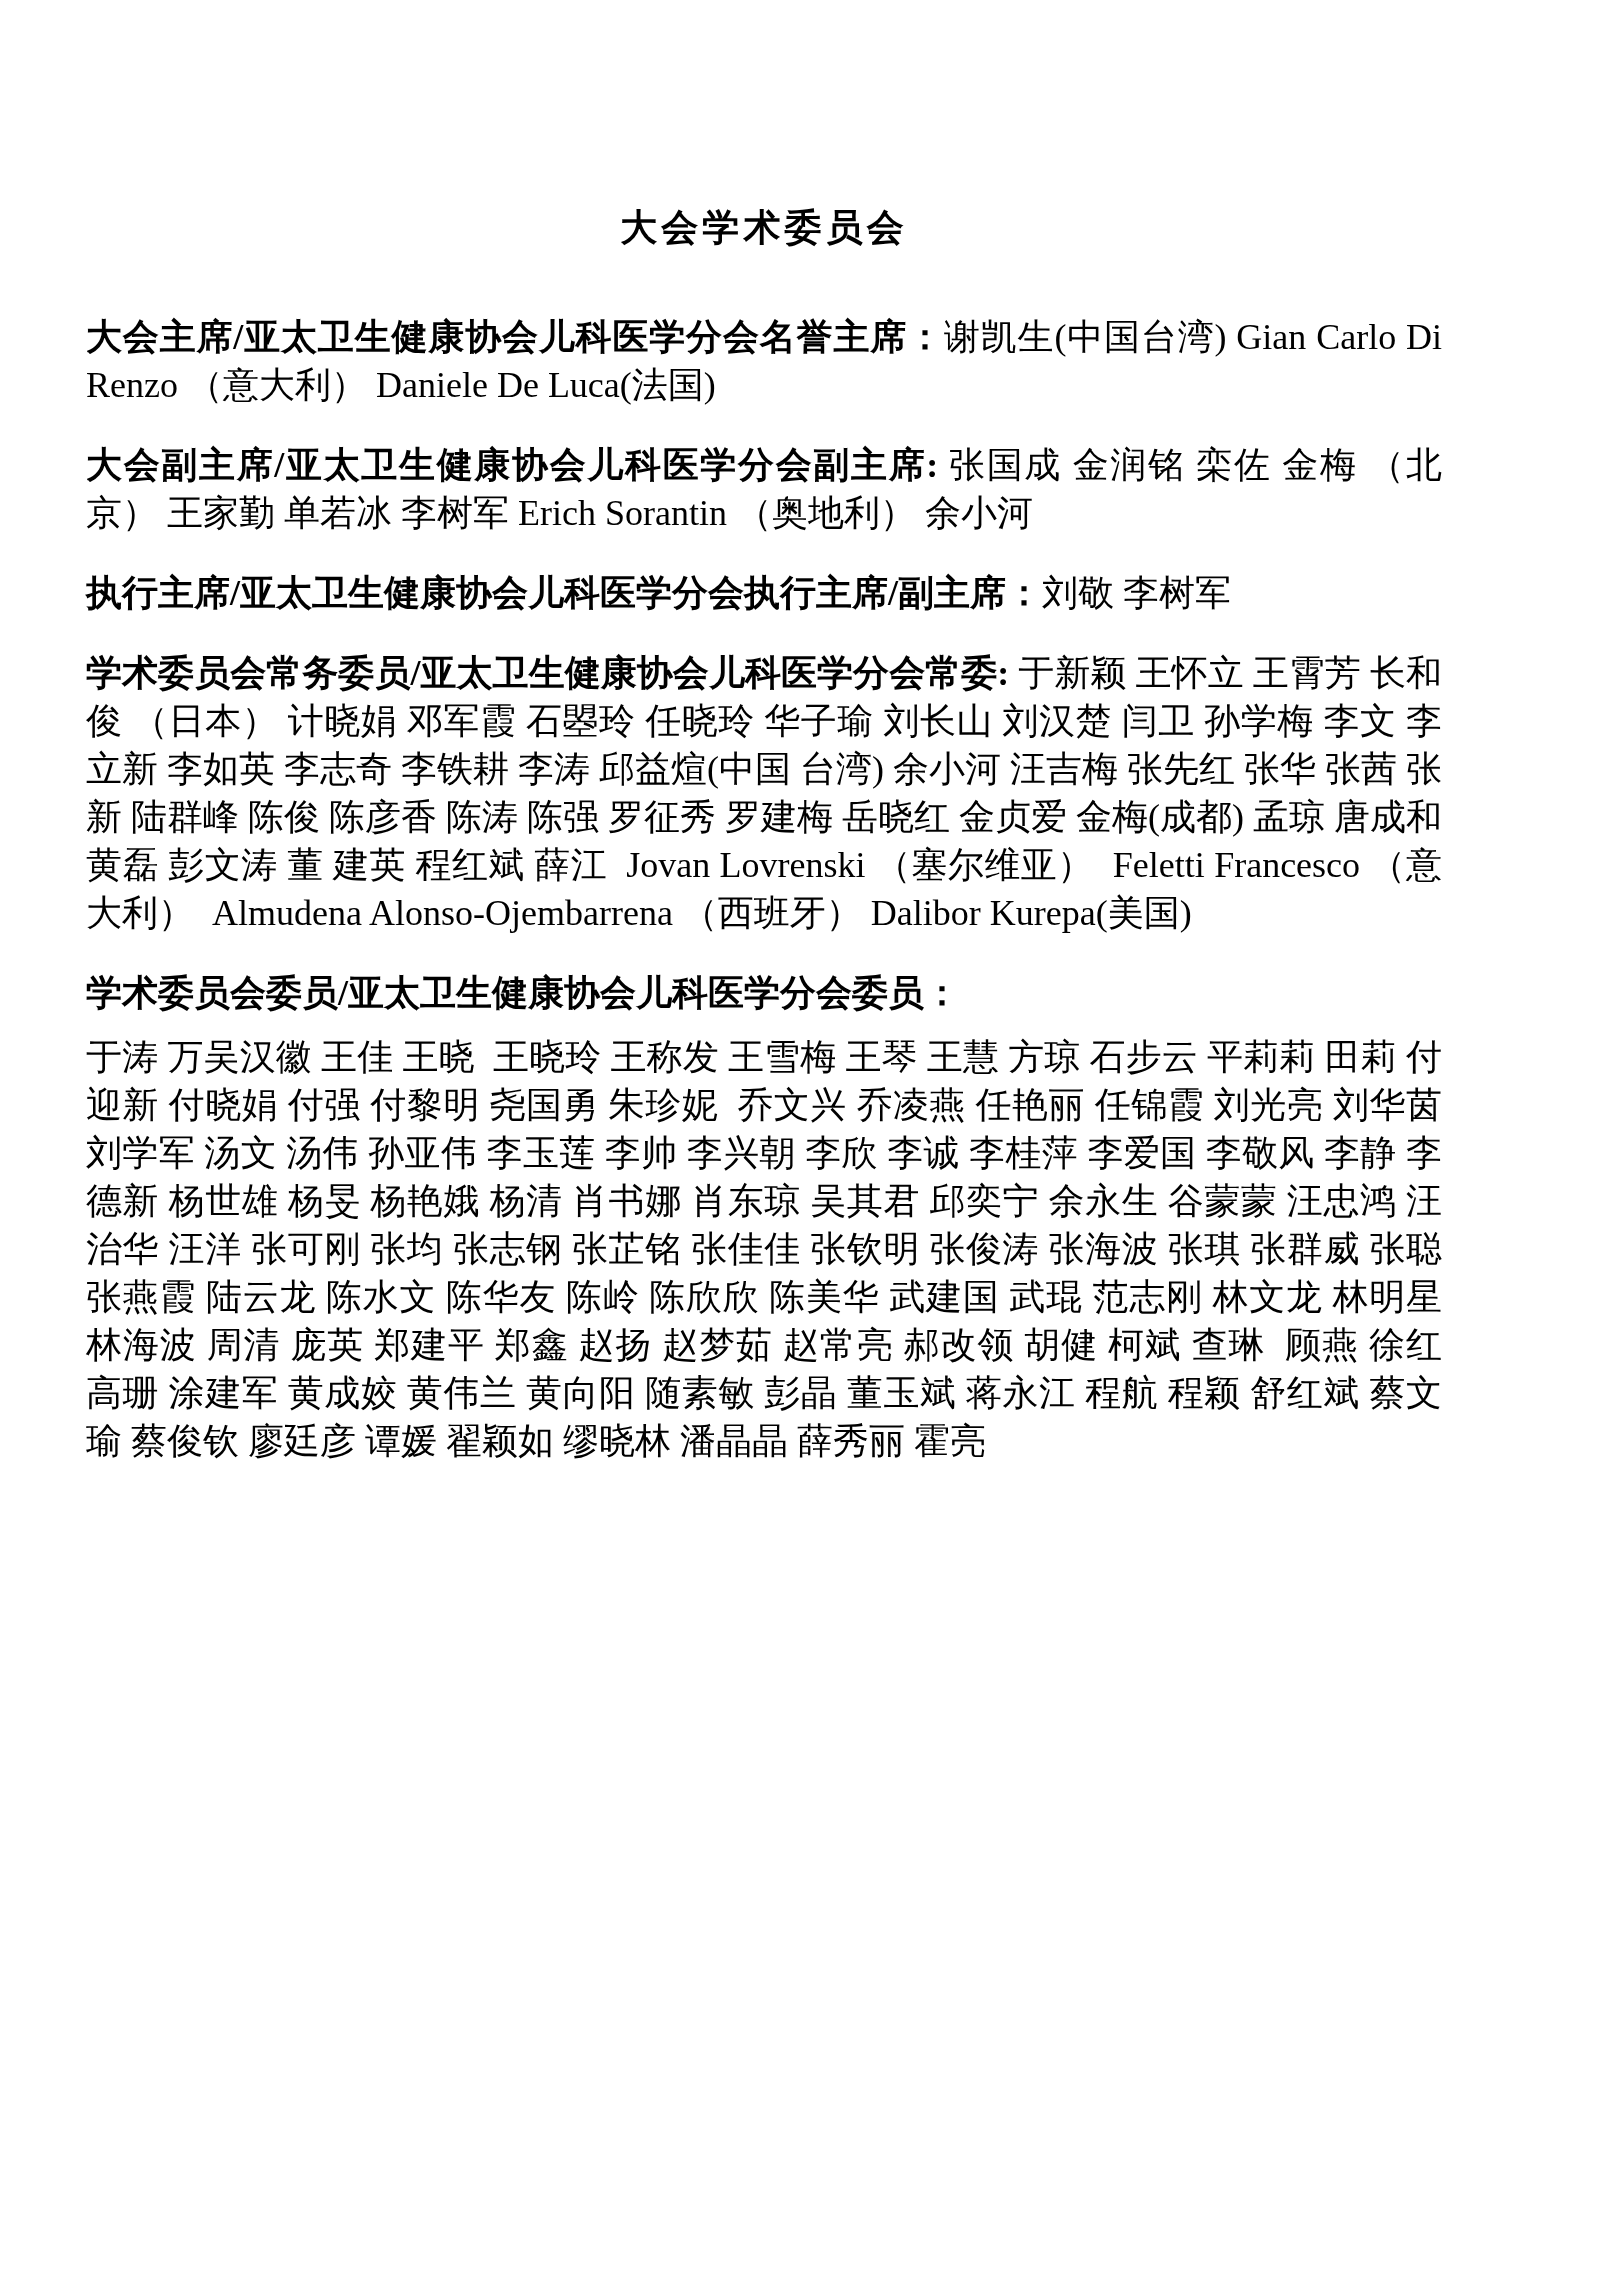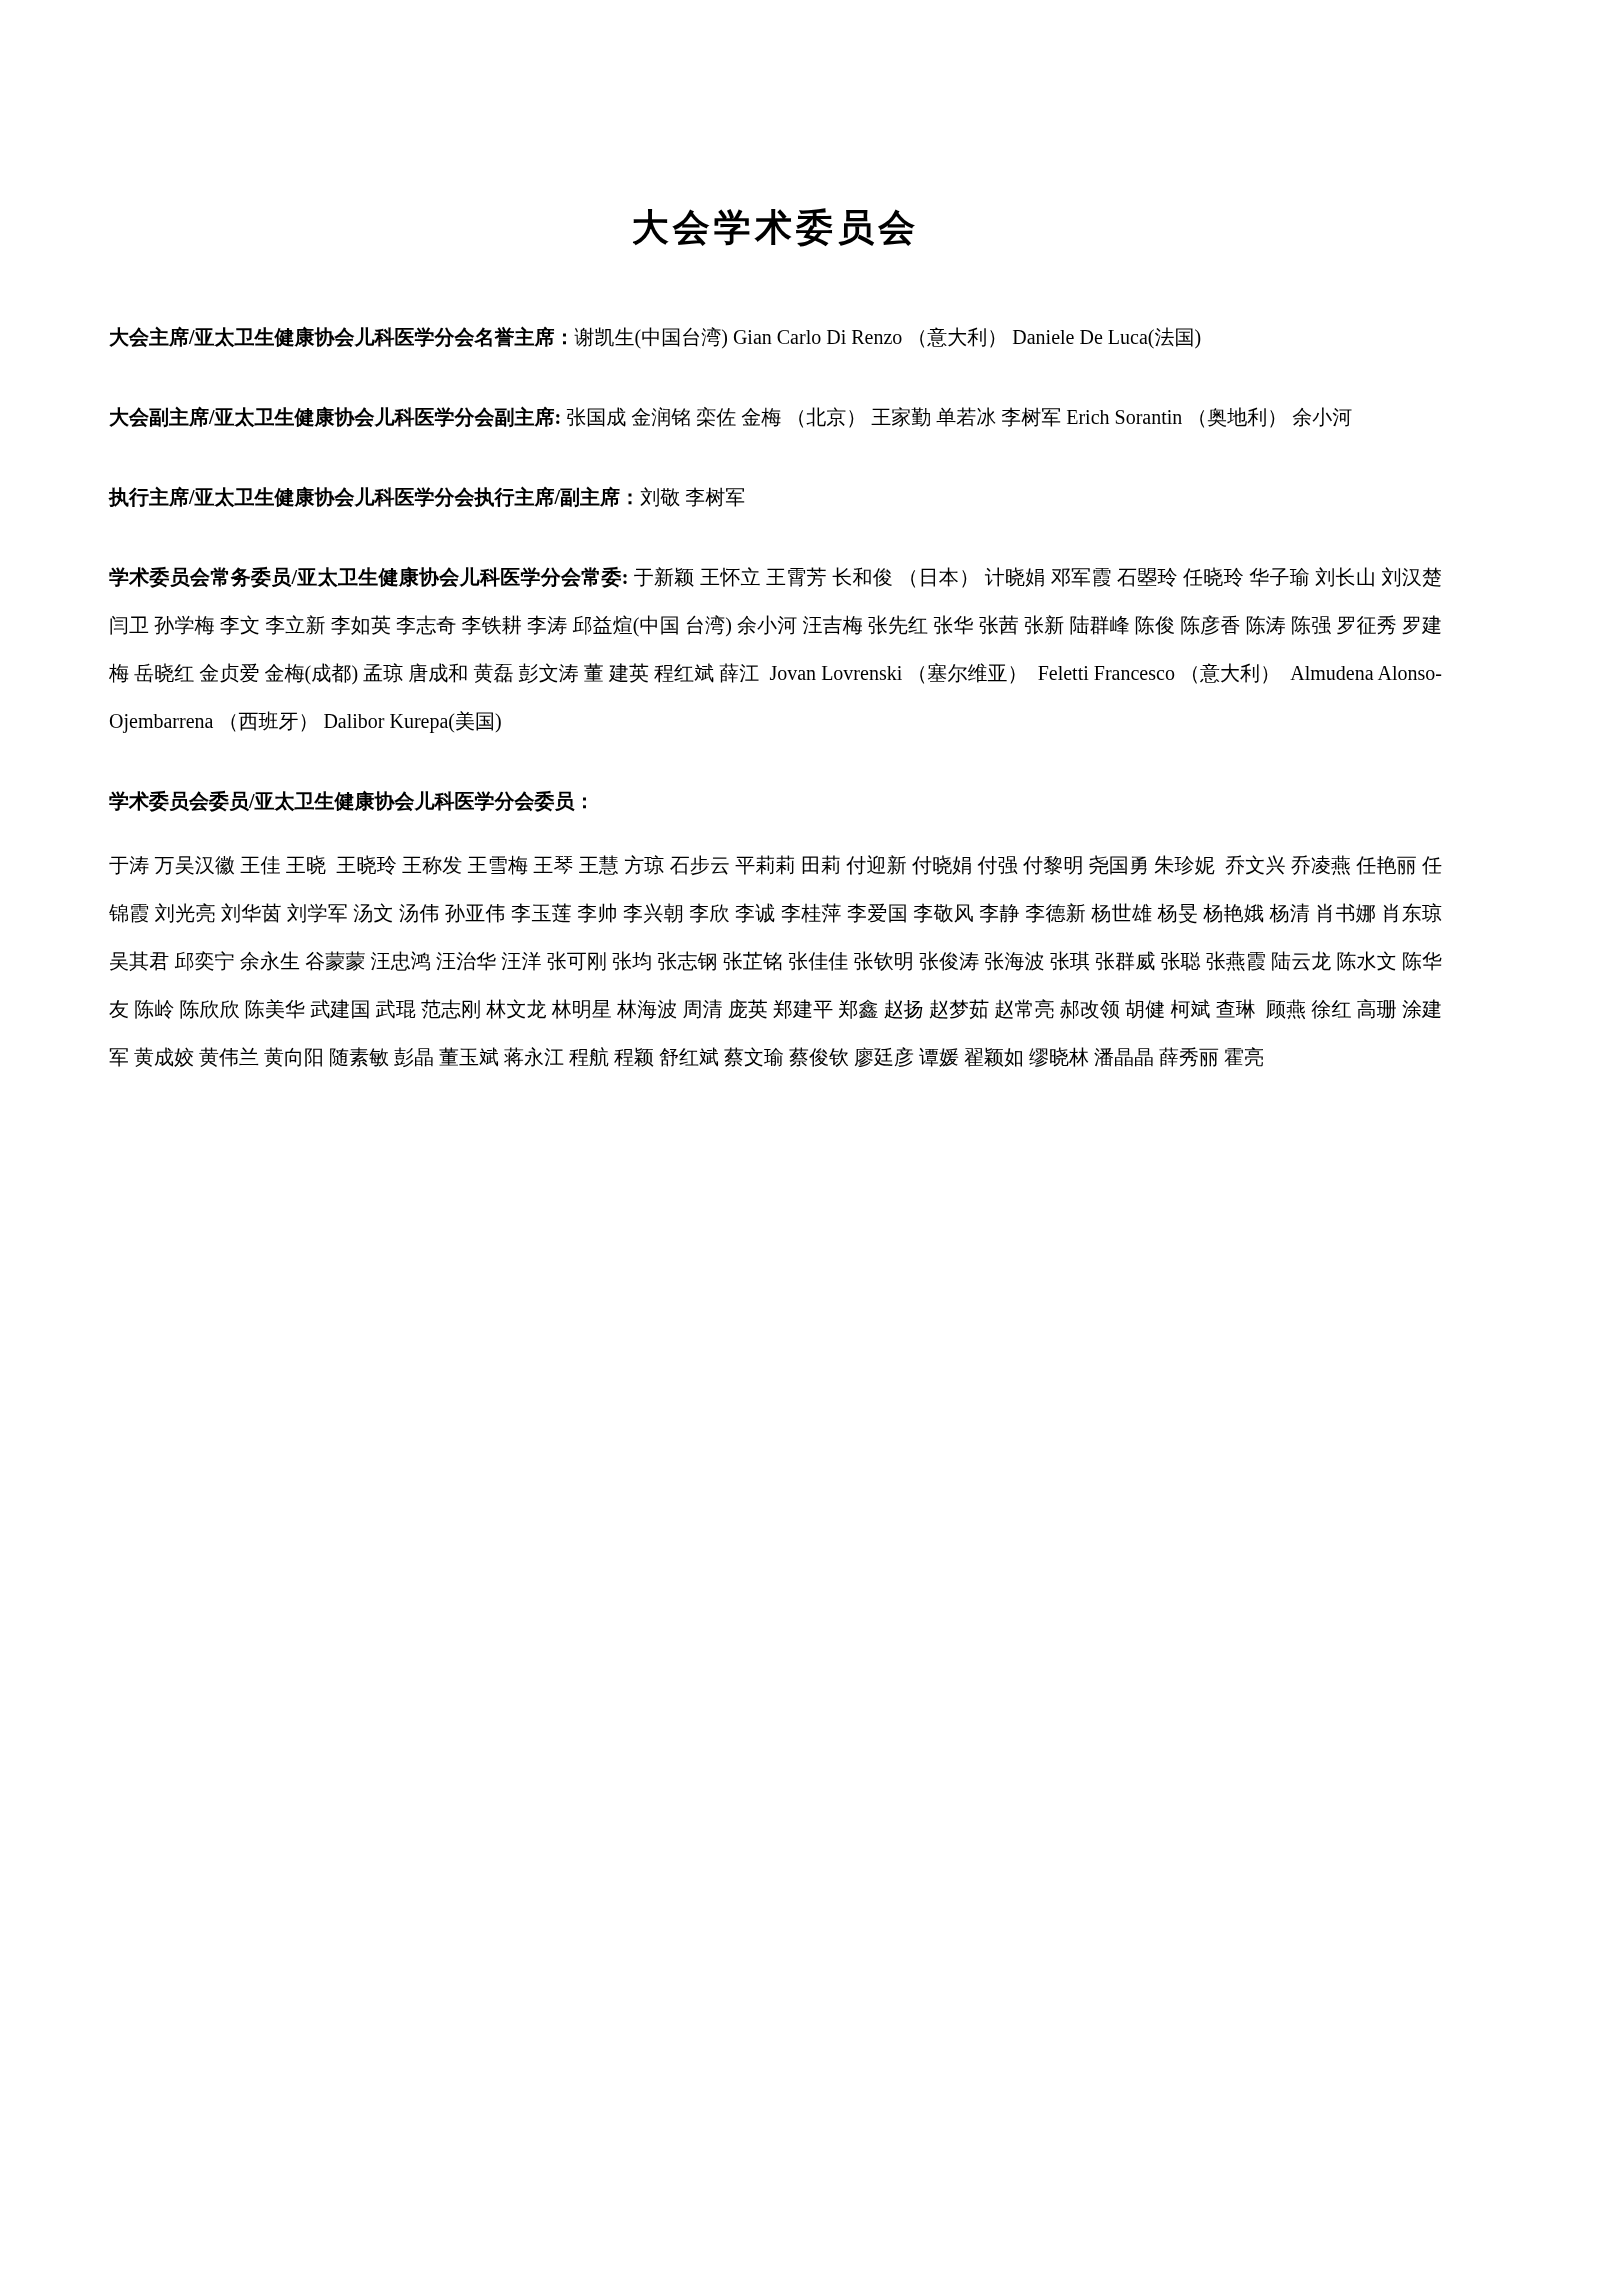--- a/index.html
+++ b/index.html
@@ -11,34 +11,34 @@
     width: 1623px;
     min-height: 2295px;
     font-family: "Liberation Serif", "DejaVu Serif", serif;
     color: #000000;
     -webkit-font-smoothing: antialiased;
   }
   .page {
     box-sizing: border-box;
     width: 1623px;
     min-height: 2295px;
-    padding: 205px 181px 136px 109px;
+    padding: 205px 181px 136px 86px;
     background: #ffffff;
     border-radius: 22px;
   }
   .doc-title {
     font-size: 37px;
     line-height: 45px;
     font-weight: bold;
     text-align: center;
     margin: 0 0 63px 0;
     letter-spacing: 4.1px;
   }
   .para {
-    font-size: 20px;
+    font-size: 36px;
     line-height: 48px;
     margin: 0 0 32px 0;
     text-align: justify;
     white-space: pre-wrap;
     word-break: break-word;
   }
   .para .plabel {
     font-weight: bold;
   }
   .para.heading-only {

